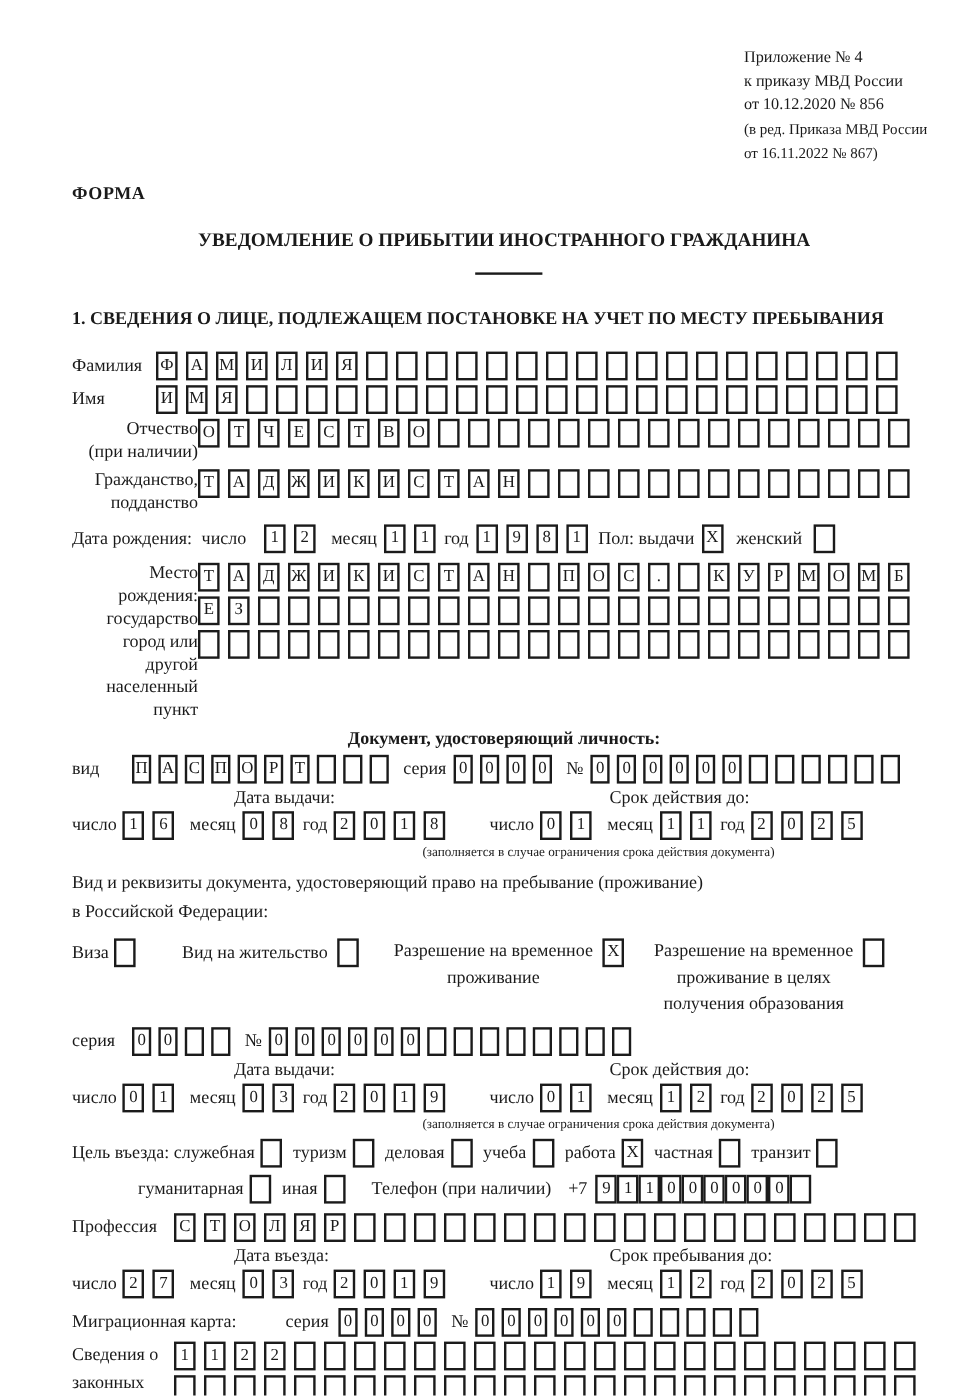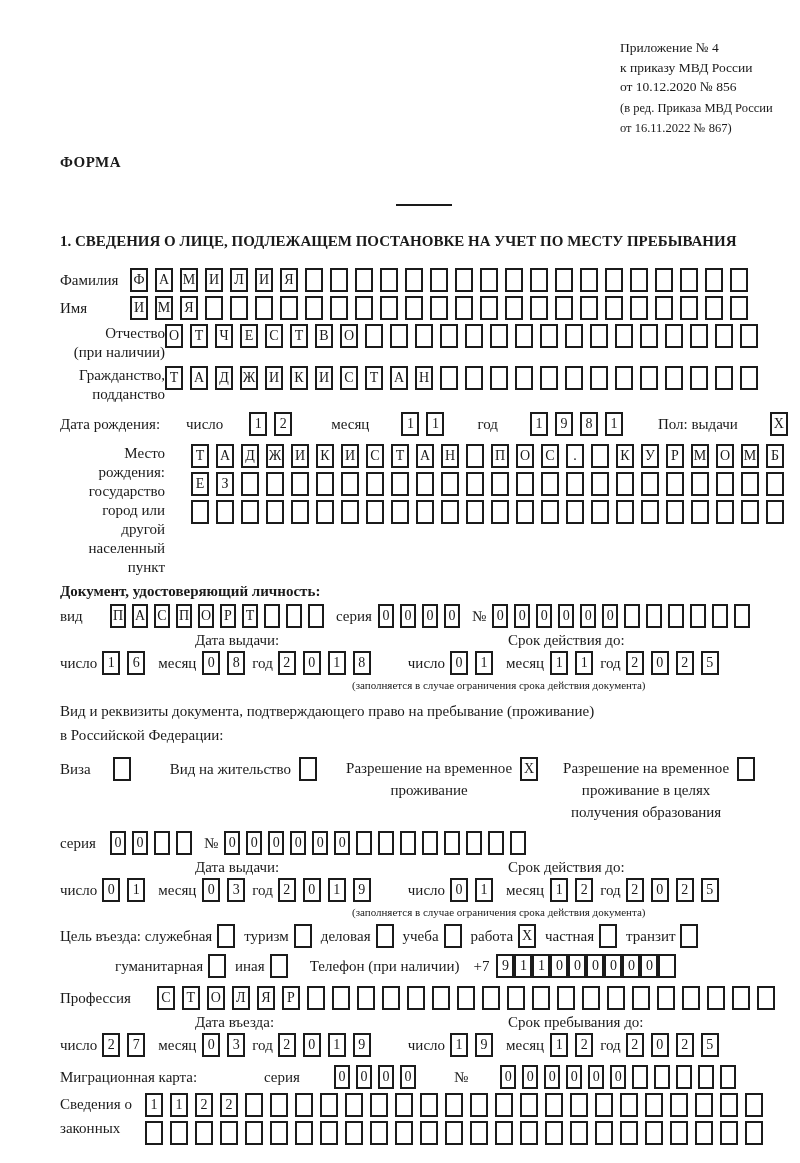--- a/index.html
+++ b/index.html
@@ -32,24 +32,24 @@
   .cells { white-space: nowrap; }
 
   .cell {
     display: inline-block; width: 18px; height: 24px;
     border: 2px solid #1b1b1b; margin-right: 7px;
     text-align: center; font-size: 14px; line-height: 20px;
     vertical-align: top; background: #fff;
   }
   .tight .cell { width: 16px; margin-right: 6px; }
 
-  .mt8 { margin-top: 8px; gap: 26px; }
+  .mt8 { margin-top: 8px; }
   .rows-start { margin-top: 18px; }
 
-  .center-b { text-align: left; font-weight: bold; font-size: 15px; margin: 6px 0 4px 0; }
+  .center-b { text-align: center; font-weight: bold; font-size: 15px; margin: 6px 0 4px 0; }
 
   
   .date-heads { position: relative; height: 19px; font-size: 15px; margin-top: 4px; }
   .date-heads .dh { position: absolute; top: 0; white-space: nowrap; }
   .gap30 { width: 30px; flex-shrink: 0; }
   .mlbl { margin: 0 6px; }
   .note-right { font-size: 11px; margin: 0 0 6px 292px; }
 
   .visa-row { display: flex; align-items: flex-start; margin-top: 10px; margin-bottom: 8px; }
   .multi { font-size: 15px; line-height: 22px; text-align: center; }
@@ -70,20 +70,21 @@
   <div class="appendix">
     <div>Приложение № 4</div>
     <div>к приказу МВД России</div>
     <div>от 10.12.2020 № 856</div>
     <div class="sub">(в ред. Приказа МВД России</div>
     <div class="sub">от 16.11.2022 № 867)</div>
   </div>
   <div class="forma">ФОРМА</div>
 
   <div class="title">
+    <div>УВЕДОМЛЕНИЕ О ПРИБЫТИИ ИНОСТРАННОГО ГРАЖДАНИНА</div>
     <div><span class="blank-line"></span></div>
   </div>
   <div class="section-h">1. СВЕДЕНИЯ О ЛИЦЕ, ПОДЛЕЖАЩЕМ ПОСТАНОВКЕ НА УЧЕТ ПО МЕСТУ ПРЕБЫВАНИЯ</div>
 
   <div class="row rows-start">
     <span class="lbl w70">Фамилия</span>
     <span class="cells"><span class="cell">Ф</span><span class="cell">А</span><span class="cell">М</span><span class="cell">И</span><span class="cell">Л</span><span class="cell">И</span><span class="cell">Я</span><span class="cell"></span><span class="cell"></span><span class="cell"></span><span class="cell"></span><span class="cell"></span><span class="cell"></span><span class="cell"></span><span class="cell"></span><span class="cell"></span><span class="cell"></span><span class="cell"></span><span class="cell"></span><span class="cell"></span><span class="cell"></span><span class="cell"></span><span class="cell"></span><span class="cell"></span><span class="cell"></span></span>
   </div>
 
   <div class="row">
@@ -160,25 +161,25 @@
     <span class="gap30"></span>
     <span class="lbl" style="margin-right:5px">число</span>
     <span class="cells"><span class="cell">0</span><span class="cell">1</span></span>
     <span class="lbl mlbl">месяц</span>
     <span class="cells"><span class="cell">1</span><span class="cell">1</span></span>
     <span class="lbl" style="margin-right:5px">год</span>
     <span class="cells"><span class="cell">2</span><span class="cell">0</span><span class="cell">2</span><span class="cell">5</span></span>
   </div>
   <div class="note-right">(заполняется в случае ограничения срока действия документа)</div>
 
-  <div class="lbl mt8">Вид и реквизиты документа, подтверждающего право на пребывание (проживание)</div>
+  <div class="lbl mt8">Вид и реквизиты документа, удостоверяющий право на пребывание (проживание)</div>
   <div class="lbl">в Российской Федерации:</div>
 
   <div class="visa-row">
-    <span class="lbl" style="margin-right:22px">Виза</span>
+    <span class="lbl" style="margin-right:4px">Виза</span>
     <span class="cells"><span class="cell"></span></span>
     <span class="lbl" style="margin:0 8px 0 32px">Вид на жительство</span>
     <span class="cells"><span class="cell"></span></span>
     <div class="multi" style="margin:0 8px 0 22px">
       <div>Разрешение на временное</div>
       <div>проживание</div>
     </div>
     <span class="cells"><span class="cell">X</span></span>
     <div class="multi" style="margin:0 8px 0 18px">
       <div>Разрешение на временное</div>

